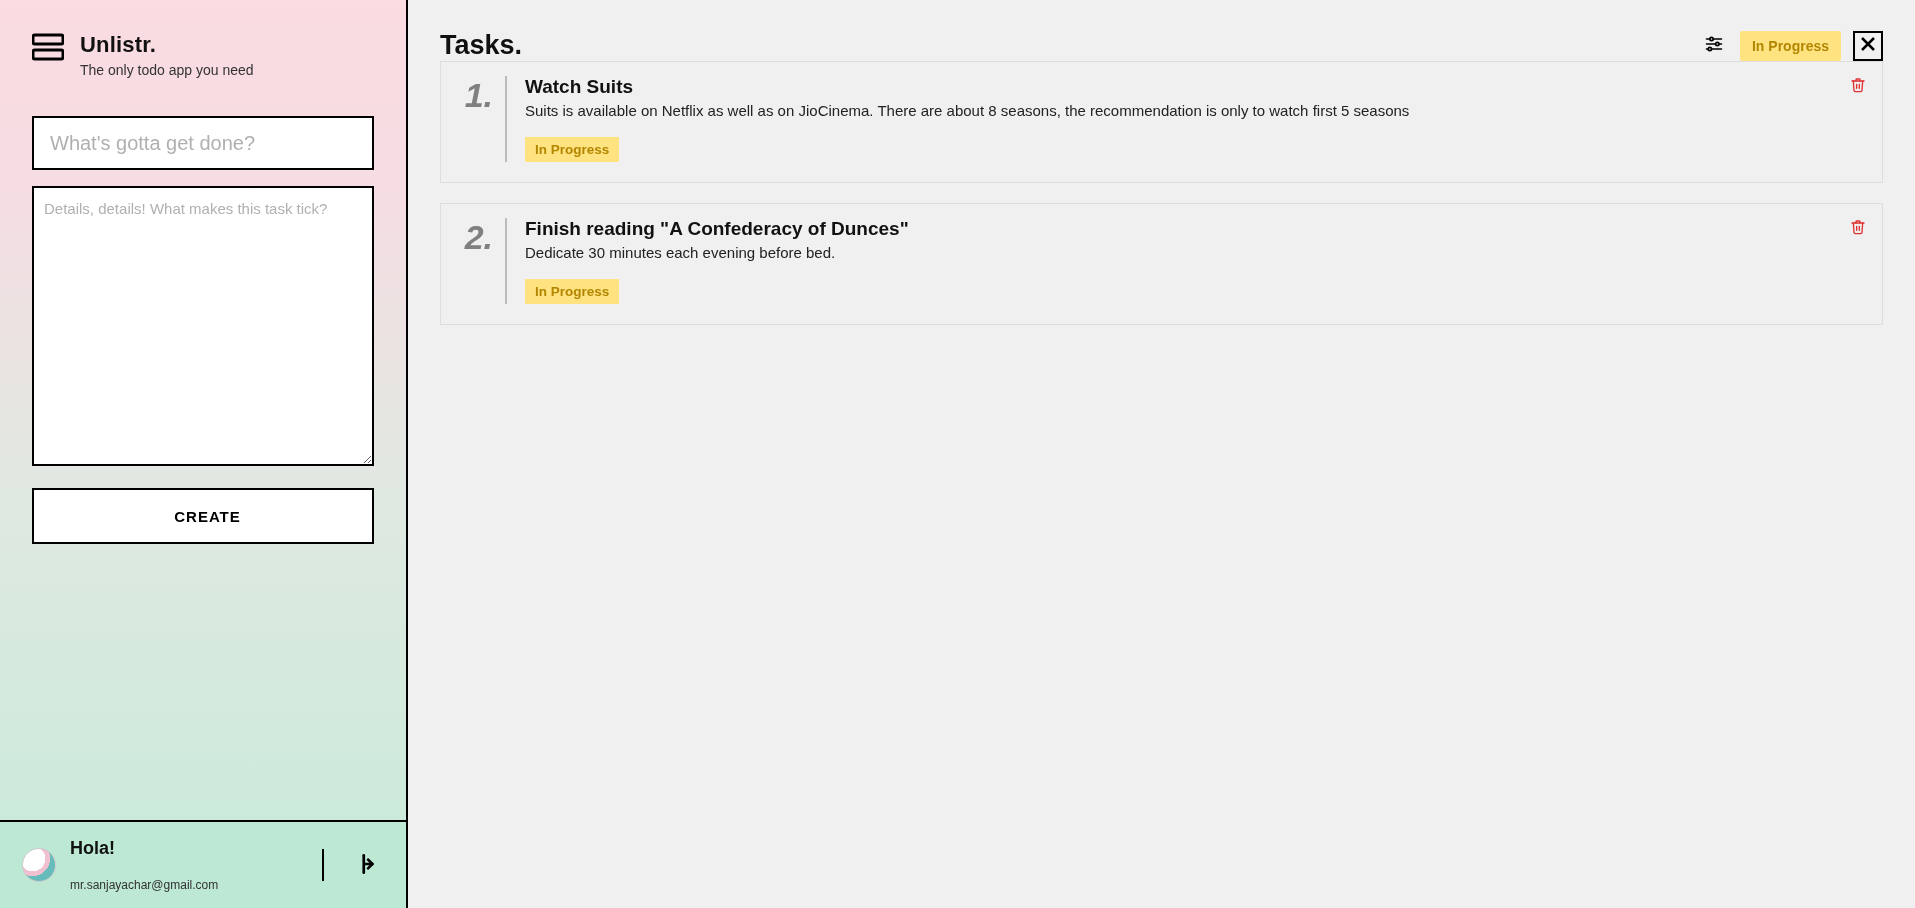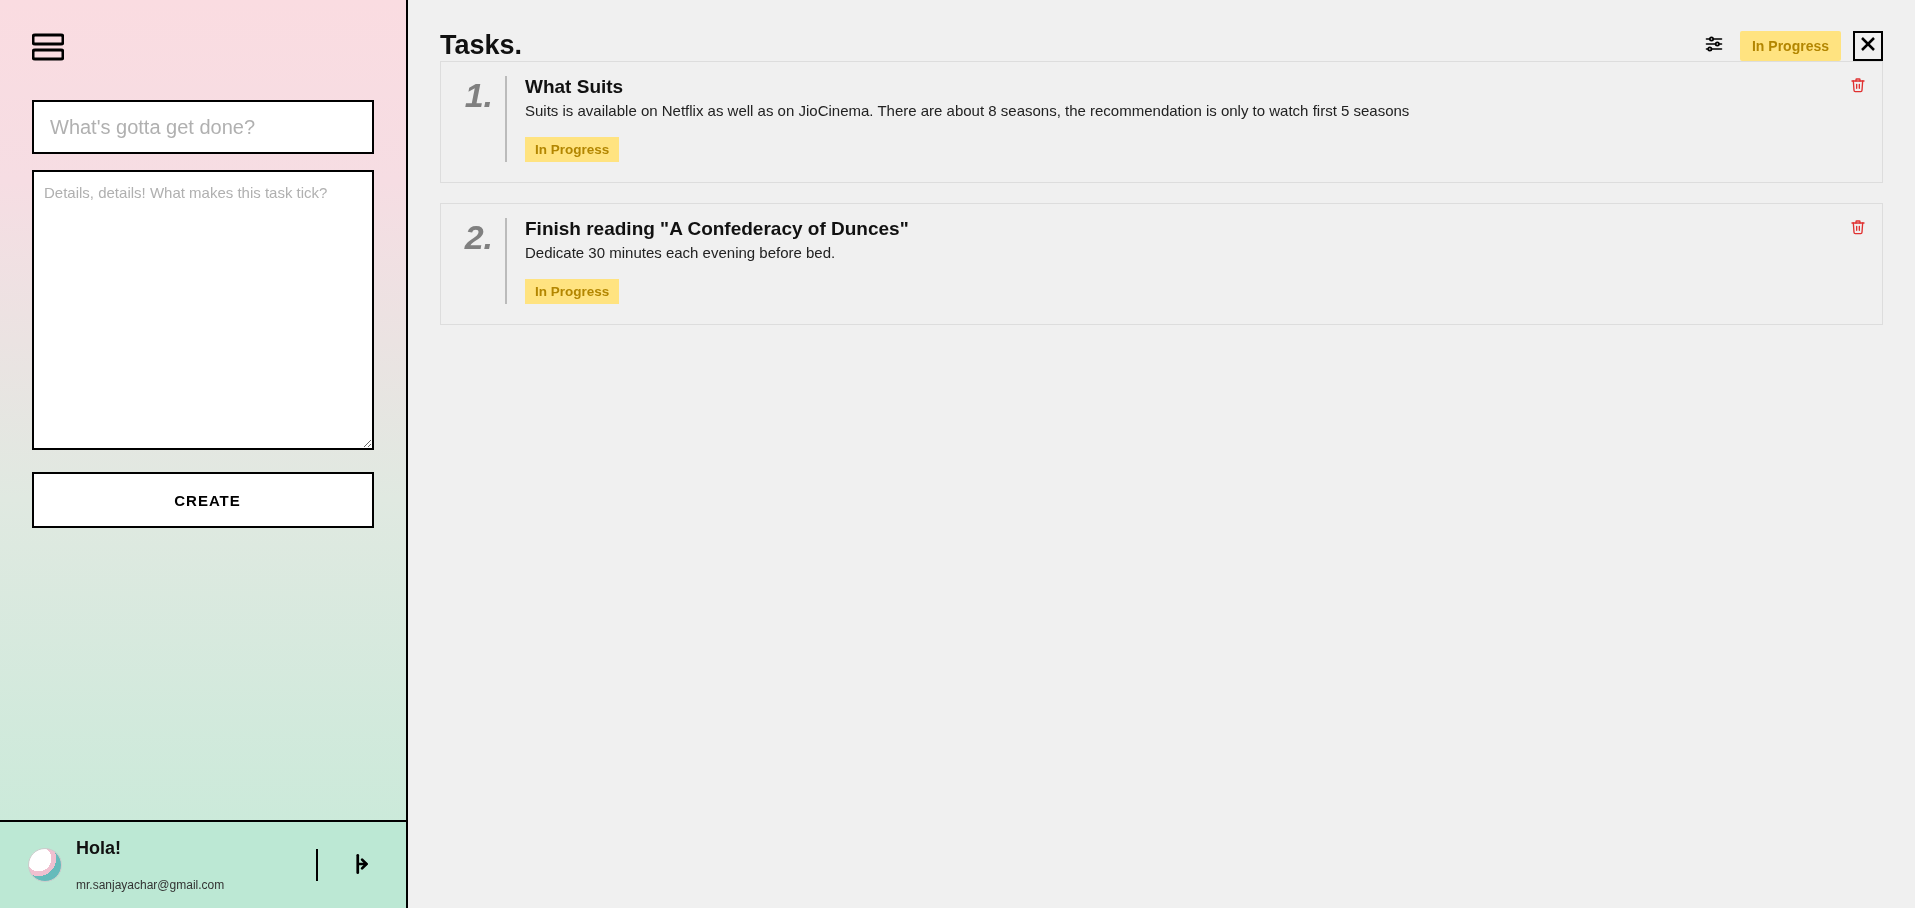--- a/index.html
+++ b/index.html
@@ -73,21 +73,21 @@
     font-size: 15px;
     font-weight: 700;
     letter-spacing: 1px;
     cursor: pointer;
     padding-left: 9px;
   }
 
   .sidebar-footer {
     border-top: 2px solid #000;
     background: #bce8d4;
-    padding: 16px 28px;
+    padding: 16px 22px;
     display: flex;
     align-items: center;
     gap: 14px;
   }
   .avatar {
     width: 34px; height: 34px;
     border-radius: 50%;
     background: radial-gradient(circle at 30% 30%, #fff 0 40%, #f0c0d0 40% 55%, #6bb 55% 100%);
     border: 1px solid #ccc;
     flex-shrink: 0;
@@ -201,20 +201,24 @@
 <aside class="sidebar">
   <div class="sidebar-main">
 
     <div class="brand">
       <span class="brand-icon">
         <svg width="32" height="30" viewBox="0 0 32 30">
           <rect x="1" y="3" width="30" height="9" rx="2" fill="none" stroke="#000" stroke-width="3"></rect>
           <rect x="1" y="18" width="30" height="9" rx="2" fill="none" stroke="#000" stroke-width="3"></rect>
         </svg>
       </span>
+      <div>
+        <div class="brand-title">Unlistr.</div>
+        <div class="brand-sub">The only todo app you need</div>
+      </div>
     </div>
 
     <input class="input" type="text" placeholder="What's gotta get done?" style="">
 
     <textarea class="textarea" placeholder="Details, details! What makes this task tick?" style=""></textarea>
 
     <button class="create-btn">CREATE</button>
   </div>
 
   <div class="sidebar-footer">
@@ -263,21 +267,21 @@
         </svg>
       </span>
     </button>
   </div>
 
   <div id="task-list">
       <div class="task-card">
     <div class="task-num">1.</div>
     <div class="task-divider"></div>
     <div class="task-body">
-      <div class="task-title">What Suits</div>
+      <div class="task-title">Watch Suits</div>
       <div class="task-desc">Suits is available on Netflix as well as on JioCinema. There are about 8 seasons, the recommendation is only to watch first 5 seasons</div>
       <span class="task-badge">In Progress</span>
     </div>
     <button class="task-delete">
       <span>
         <svg width="16" height="18" viewBox="0 0 24 24" fill="none" stroke="#e03030" stroke-width="2" stroke-linecap="round" stroke-linejoin="round">
           <polyline points="3 6 5 6 21 6"></polyline>
           <path d="M19 6l-1 14a2 2 0 0 1-2 2H8a2 2 0 0 1-2-2L5 6"></path>
           <path d="M10 11v6M14 11v6"></path>
           <path d="M9 6V4a1 1 0 0 1 1-1h4a1 1 0 0 1 1 1v2"></path>

